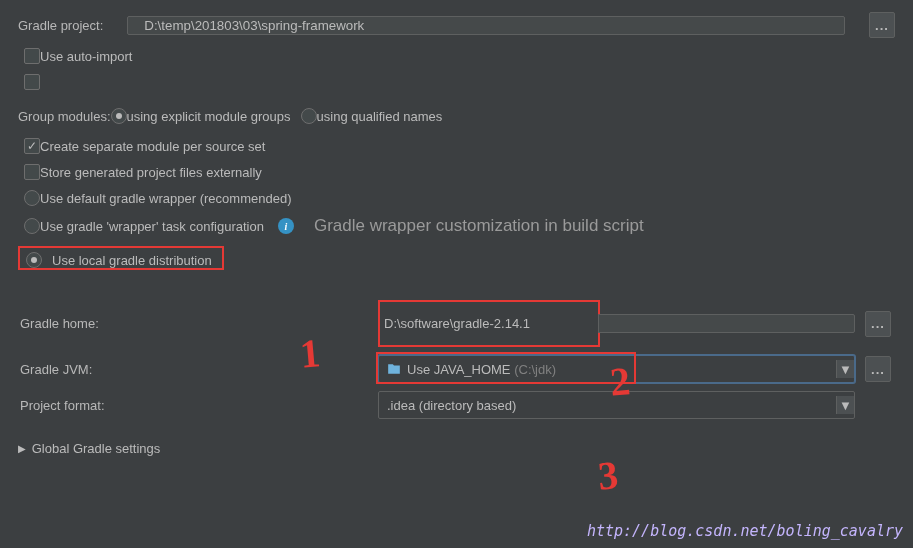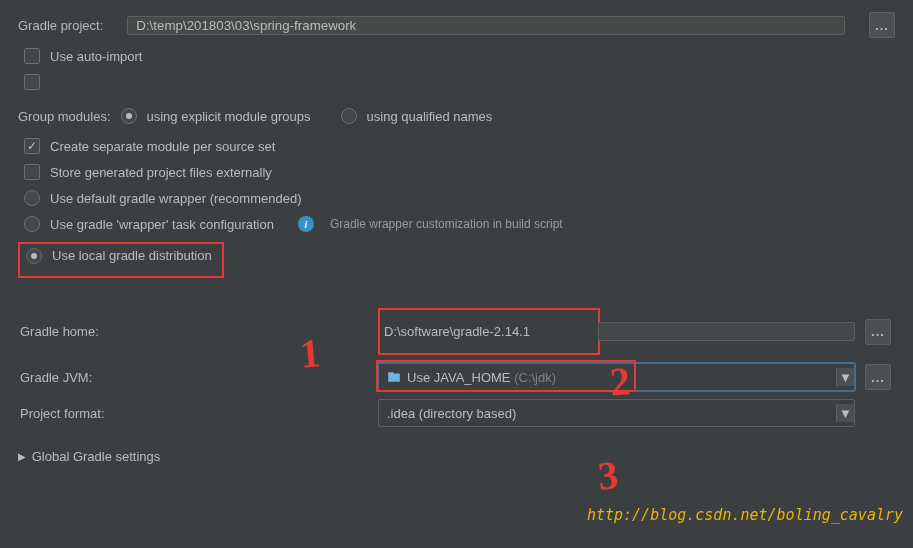--- a/index.html
+++ b/index.html
@@ -14,21 +14,21 @@
     position: relative;
     overflow: hidden;
   }
   .row { display: flex; align-items: center; gap: 24px; margin-bottom: 10px; }
   .label { color: #b8b8b8; }
   .text-input {
     flex: 1;
     background: #45494a;
     border: 1px solid #5e6060;
     color: #bbbbbb;
-    padding: 4px 8px;
+    padding: 4px 16px;
     height: 19px;
     border-radius: 2px;
   }
   .btn-more {
     width: 26px;
     height: 26px;
     background: #4c5052;
     border: 1px solid #5e6060;
     color: #bbbbbb;
     border-radius: 2px;
@@ -57,30 +57,30 @@
     height: 6px;
     background: #bbbbbb;
     border-radius: 50%;
   }
   .checkbox.checked::after {
     content: "✓";
     color: #bbbbbb;
     font-size: 12px;
     line-height: 1;
   }
-  .opt-row { display: flex; align-items: center; gap: 10px; margin: 10px 0 10px 6px; }
+  .opt-row { display: flex; align-items: center; gap: 0; margin: 10px 0 10px 6px; }
   .section-gap { margin-top: 18px; margin-bottom: 14px; }
   .info-icon {
     width: 16px; height: 16px; border-radius: 50%;
     background: #3592c4; color: #fff;
     display: inline-flex; align-items: center; justify-content: center;
     font-size: 10px; font-style: italic; font-weight: bold; font-family: Georgia, serif;
     margin-left: 14px;
   }
-  .hint { color: #9a9a9a; font-size: 12px; margin-left: 6px; }
+  .hint { color: #9a9a9a; font-size: 17px; margin-left: 20px; }
   .highlight-red { border: 2px solid #e53935; padding: 14px 4px; }
   .form-grid { display: grid; grid-template-columns: 350px 1fr 30px; gap: 8px 10px; align-items: center; margin-top: 30px; }
   .form-label { color: #b8b8b8; padding-left: 2px; }
   .select {
     background: #3c3f41;
     border: 1px solid #5e6060;
     color: #bbbbbb;
     padding: 4px 8px;
     height: 28px;
     display: flex;
@@ -113,22 +113,22 @@
     color: #e53935;
     font-size: 40px;
     font-weight: bold;
     font-family: "Segoe Script", "Comic Sans MS", cursive;
     pointer-events: none;
     transform: rotate(-5deg);
   }
   .watermark {
     position: absolute;
     right: 10px;
-    bottom: 24px;
-    color: #eab308;
+    bottom: 8px;
+    color: #c4b5fd;
     font-family: monospace;
     font-size: 15px;
     font-style: italic;
     pointer-events: none;
   }
 </style>
 </head>
 <body>
 
 <div class="row">
@@ -167,21 +167,21 @@
   <span class="radio"></span>
   <span>Use default gradle wrapper (recommended)</span>
 </div>
 <div class="opt-row">
   <span class="radio"></span>
   <span>Use gradle 'wrapper' task configuration</span>
   <span class="info-icon">i</span>
   <span class="hint">Gradle wrapper customization in build script</span>
 </div>
 <div class="opt-row" style="margin-left:0;">
-  <span class="highlight-red" style="display:inline-flex;align-items:flex-start;gap:10px;padding:4px 10px 12px 6px;">
+  <span class="highlight-red" style="display:inline-flex;align-items:flex-end;gap:10px;padding:4px 10px 0 6px;">
     <span class="radio selected"></span>
     <span>Use local gradle distribution</span>
   </span>
 </div>
 
 <div class="form-grid">
   <span class="form-label">Gradle home:</span>
   <span style="display:inline-flex;align-items:center;">
     <span class="highlight-red" style="flex-shrink:0;">
       <span style="display:inline-block;min-width:210px;">D:\software\gradle-2.14.1</span>

